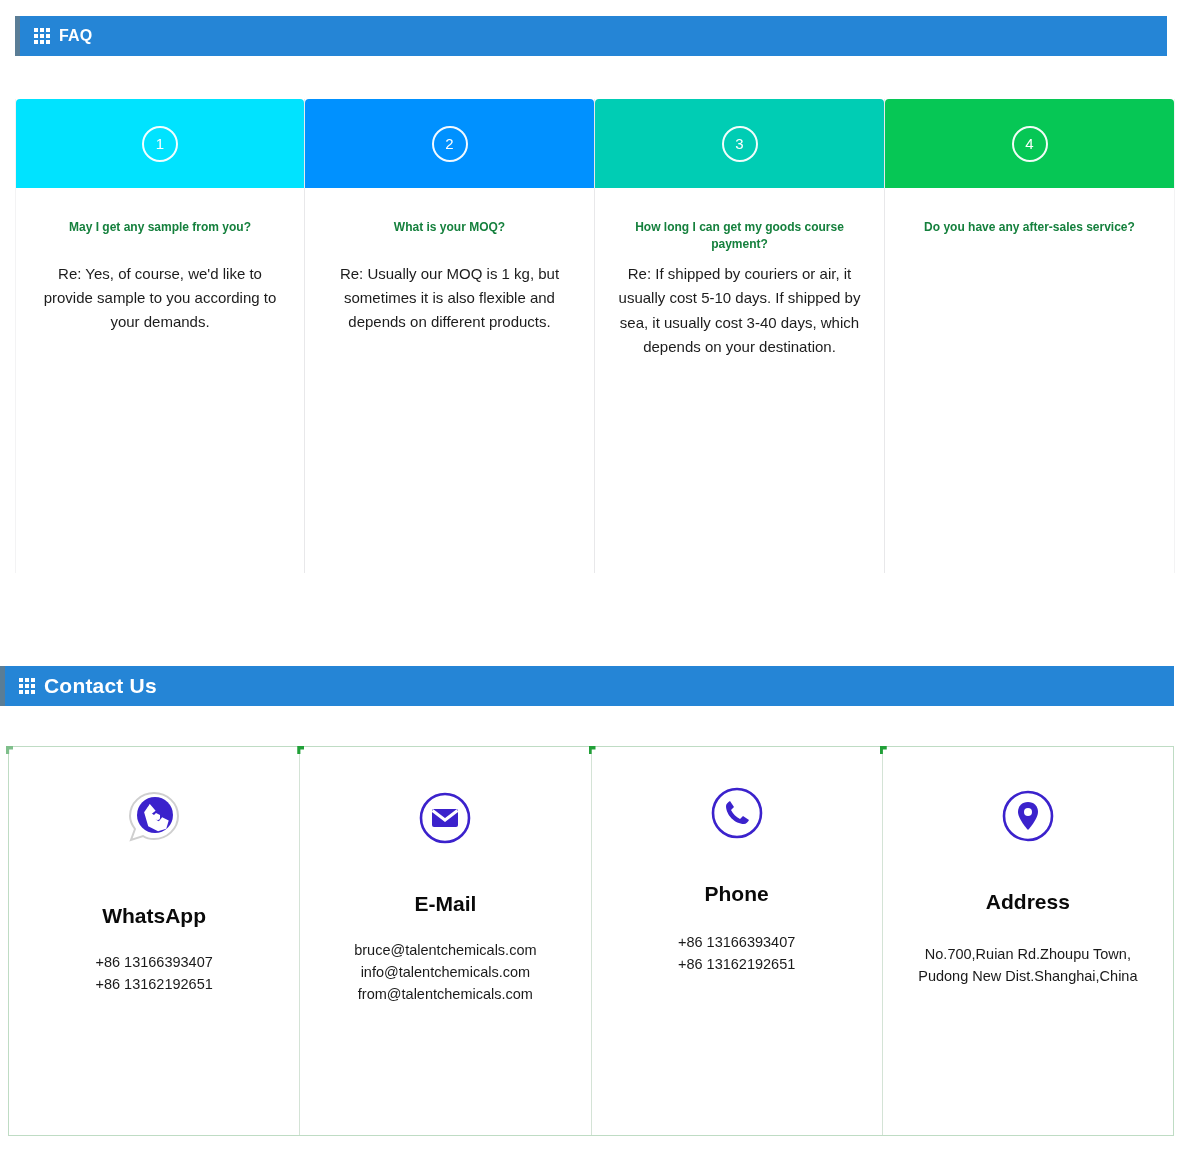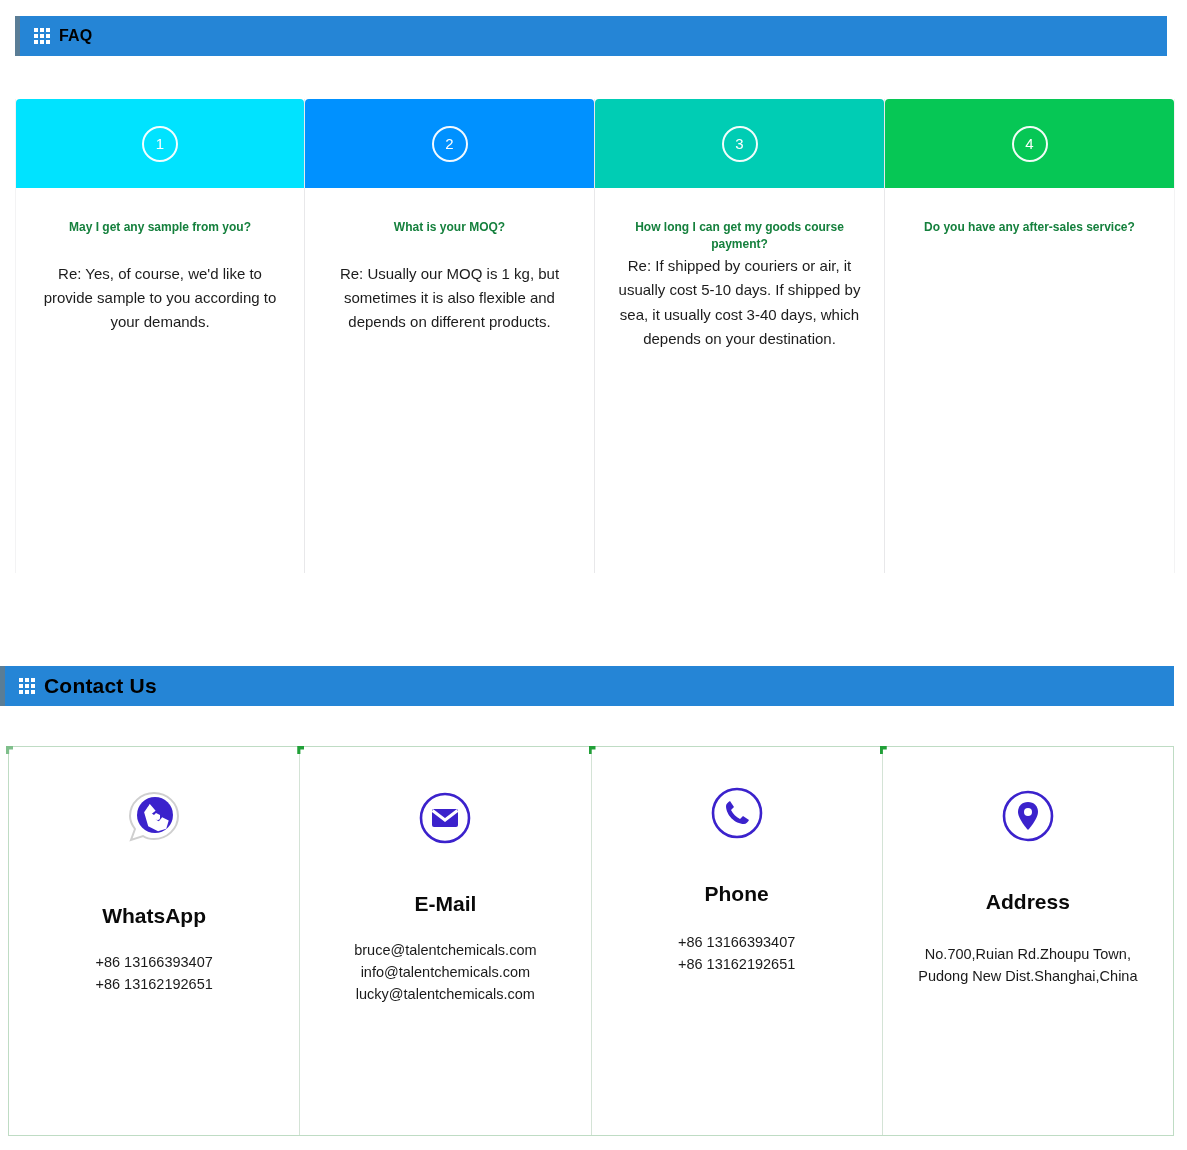--- a/index.html
+++ b/index.html
@@ -19,21 +19,21 @@
 
   
   .section-bar {
     position: absolute;
     height: 40px;
     background: #2585d6;
     border-left: 5px solid #5a7d96;
     display: flex;
     align-items: center;
     padding-left: 14px;
-    color: #000000;
+    color: #ffffff;
   }
   #faq-bar { left: 15px; top: 16px; width: 1152px; }
   #contact-bar { left: 0px; top: 666px; width: 1174px; }
 
   .grid-icon {
     display: inline-block;
     width: 16px;
     height: 16px;
     margin-right: 9px;
     flex: 0 0 auto;
@@ -109,21 +109,21 @@
     color: #15803d;
     margin: 15px 0 0;
   }
   .faq-a {
     font-size: 15px;
     line-height: 1.62;
     color: #1c1c1c;
     margin: 0;
   }
   .faq-card[data-gap="wide"] .faq-a { margin-top: 26px; }
-  .faq-card[data-gap="tight"] .faq-a { margin-top: 2px; }
+  .faq-card[data-gap="tight"] .faq-a { margin-top: 10px; }
 
   
   #contact-grid {
     position: absolute;
     left: 8px;
     top: 746px;
     width: 1166px;
     height: 390px;
     border: 1px solid #bfdcc4;
     display: flex;
@@ -265,21 +265,21 @@
         <span style="display: inline-block;"><svg width="54" height="54" viewBox="0 0 54 54">
             <circle cx="27" cy="27" r="24" fill="#ffffff" stroke="#3b22cc" stroke-width="2.6"></circle>
             <rect x="14" y="18" width="26" height="18" rx="2" fill="#3b22cc"></rect>
             <path d="M14.5 19.5 L27 29 L39.5 19.5" fill="none" stroke="#ffffff" stroke-width="3"></path>
           </svg></span>
       </div>
       <div class="c-title">E-Mail</div>
       <div class="c-lines">
         <div>bruce@talentchemicals.com</div>
         <div>info@talentchemicals.com</div>
-        <div>lucky@talentchemicals.com</div>
+        <div>from@talentchemicals.com</div>
       </div>
     </div>
     <div class="contact-card" data-v="2">
       <span class="corner-mark"></span>
       <div class="c-icon-wrap">
         <span style="display: inline-block;"><svg width="54" height="54" viewBox="0 0 54 54">
             <circle cx="27" cy="27" r="24" fill="#ffffff" stroke="#3b22cc" stroke-width="2.6"></circle>
             <path d="M20 15c-2 1-4 3-4 5 0 9 9 18 18 18 2 0 4-2 5-4l-6-4-3 3c-4-2-7-5-9-9l3-3z" fill="#3b22cc"></path>
           </svg></span>
       </div>

